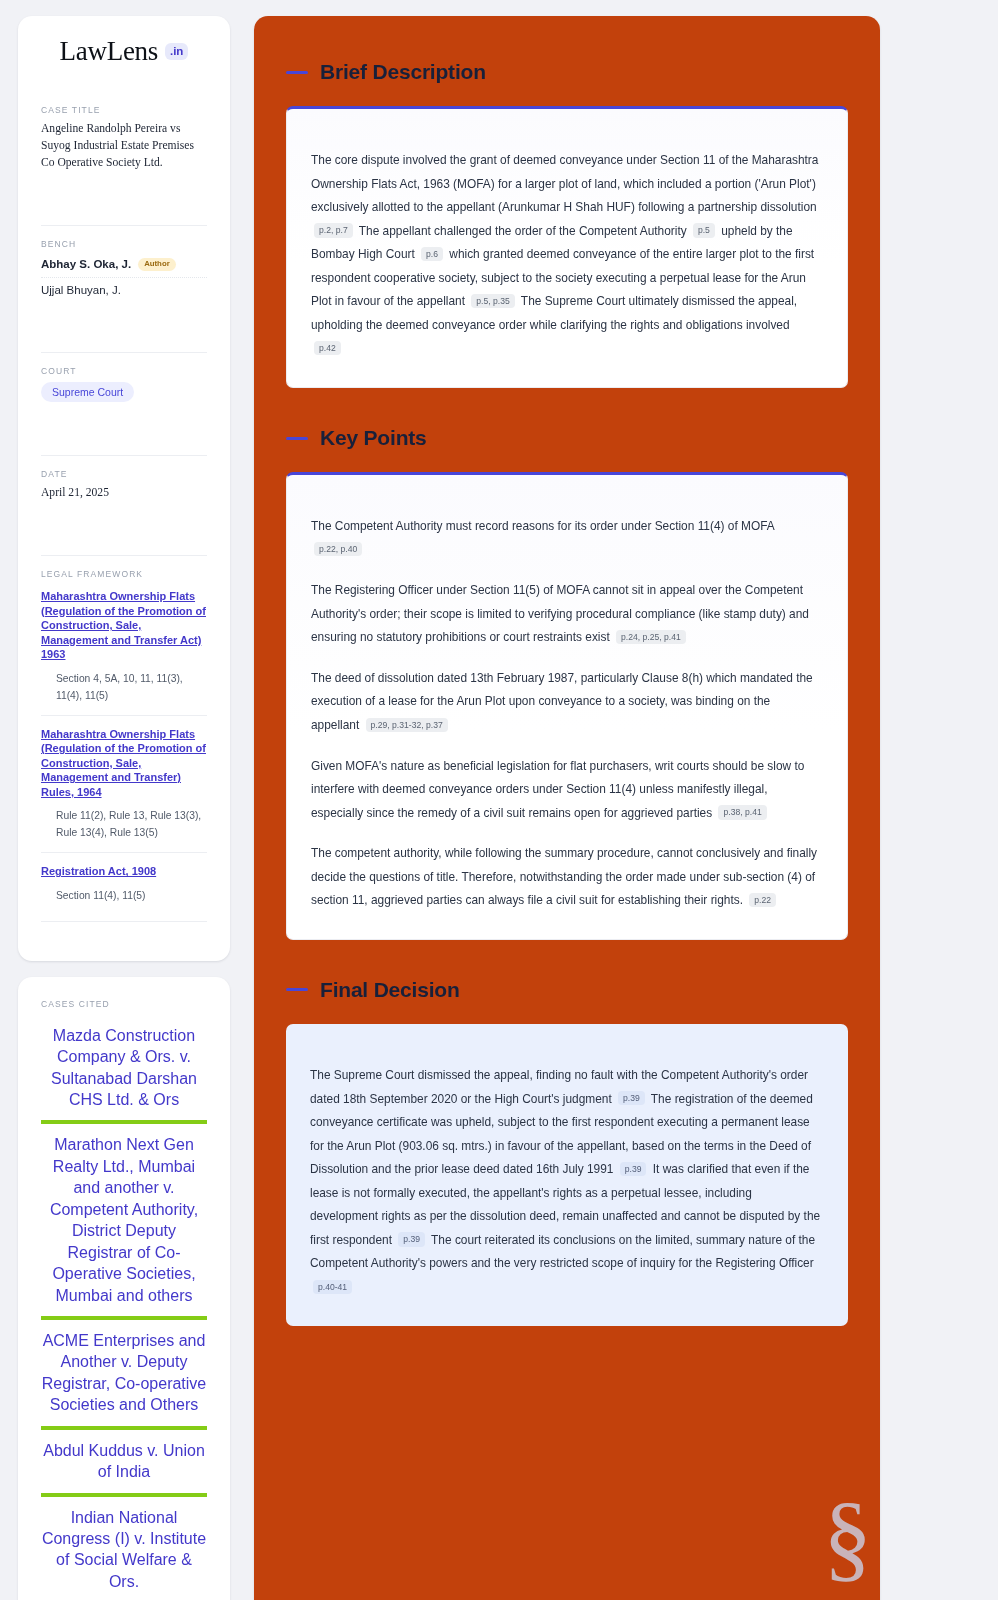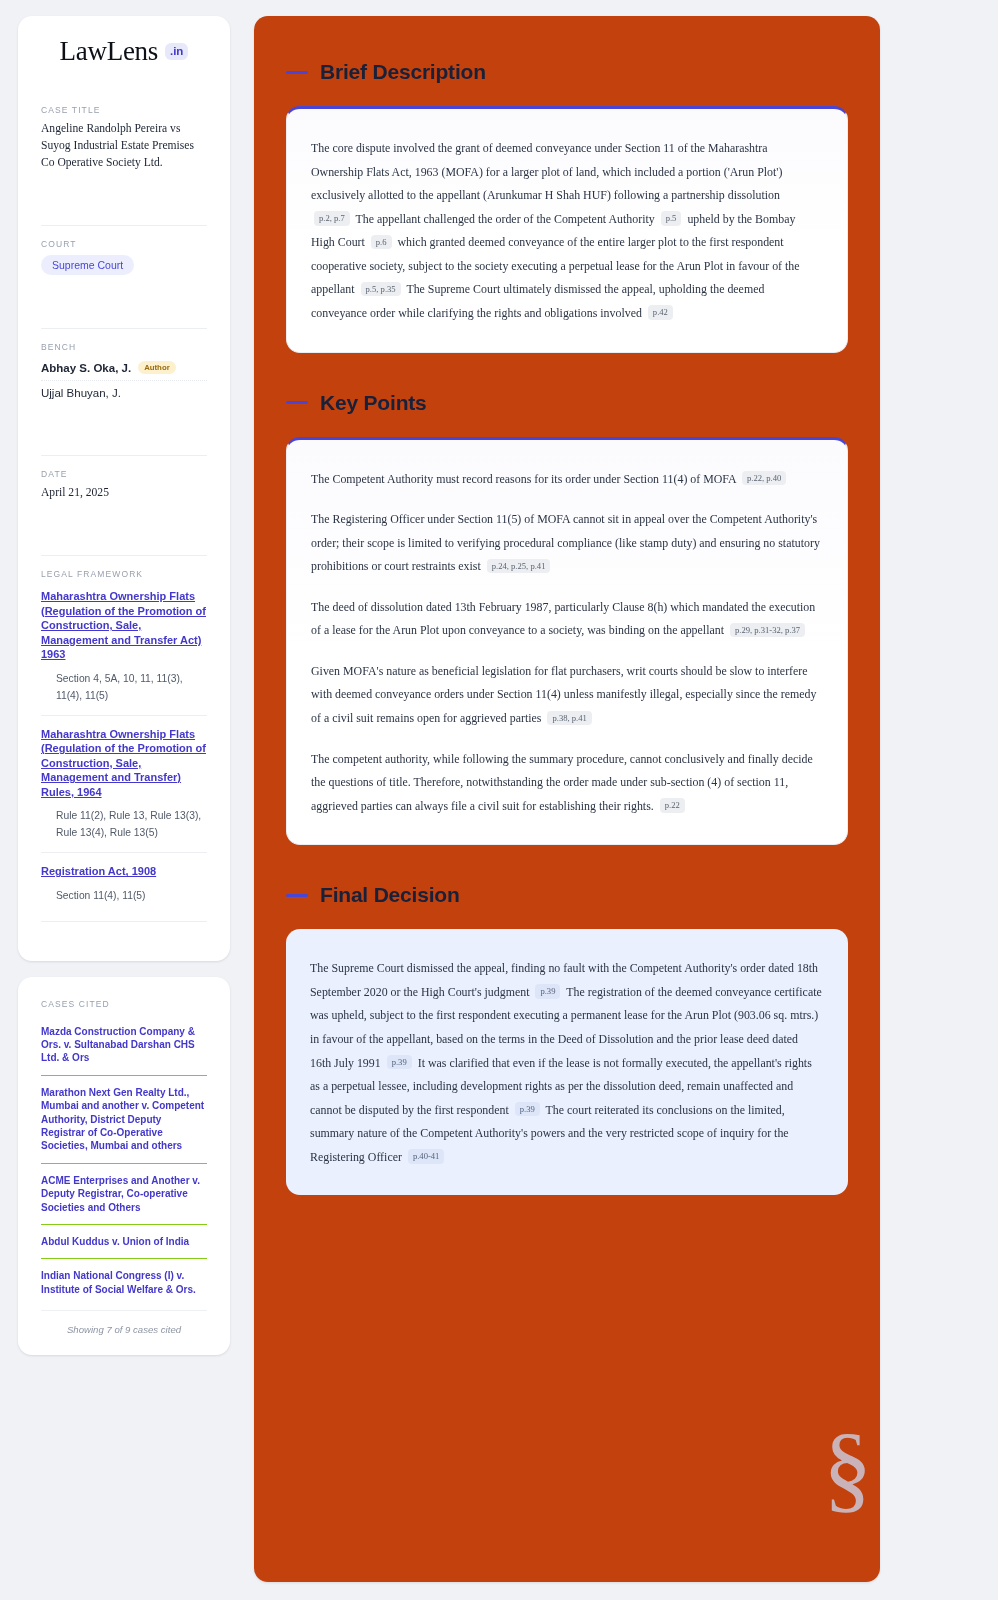--- a/index.html
+++ b/index.html
@@ -122,27 +122,28 @@
     font-size: 10.3px;
     line-height: 1.65;
     padding-left: 15px;
     margin-top: 9px;
   }
   .law-foot-rule { border-top: 1px solid #eceef2; margin-top: 16px; }
 
   .cases-card { padding: 22px 23px 20px 23px; }
   .case-item {
     color: #4338ca;
-    font-size: 10px;
-    font-weight: bold;
+    font-size: 16px;
+    font-weight: normal;
     line-height: 1.34;
     padding: 10px 0;
+    text-align: center;
   }
   .case-item:first-of-type { padding-top: 2px; }
-  .case-item + .case-item { border-top: 1px solid #84cc16; }
+  .case-item + .case-item { border-top: 4px solid #84cc16; }
   .cases-footer {
     border-top: 1px solid #eef0f4;
     margin-top: 4px;
     padding-top: 13px;
     text-align: center;
     font-size: 9.6px;
     font-style: italic;
     color: #8d95a3;
   }
 
@@ -174,23 +175,22 @@
     flex: 0 0 22px;
   }
   .section-title {
     font-size: 21px;
     font-weight: bold;
     color: #18203a;
     letter-spacing: -0.2px;
   }
 
   .panel {
-    border-radius: 14px;
-    padding: 28px 26px 26px 24px;
-    font-family: Liberation Serif, serif;
+    border-radius: 7px;
+    padding: 40px 26px 26px 24px;
   }
   .panel-outlined {
     border: 1px solid #ecedf2;
     border-top: 3px solid #4846d8;
     background: linear-gradient(180deg, #fbfbfe 0%, #ffffff 55%);
   }
   .panel-filled {
     background: #eaf0fd;
     border: none;
   }
@@ -243,33 +243,33 @@
         <span class="logo-text">LawLens</span>
         <span class="logo-tld">.in</span>
       </div>
 
       <div class="field">
         <div class="field-label">CASE TITLE</div>
         <div class="field-value">Angeline Randolph Pereira vs Suyog Industrial Estate Premises Co Operative Society Ltd.</div>
       </div>
 
       <div class="field">
-        <div class="field-label">COURT</div>
-        <span class="court-chip">Supreme Court</span>
-      </div>
-
-      <div class="field">
         <div class="field-label">BENCH</div>
         <div class="judge-row primary">
           <span>Abhay S. Oka, J.</span>
           <span class="author-chip">Author</span>
         </div>
         <div class="judge-row">
           <span>Ujjal Bhuyan, J.</span>
         </div>
+      </div>
+
+      <div class="field">
+        <div class="field-label">COURT</div>
+        <span class="court-chip">Supreme Court</span>
       </div>
 
       <div class="field">
         <div class="field-label">DATE</div>
         <div class="field-value">April 21, 2025</div>
       </div>
 
       <div class="field">
         <div class="field-label">LEGAL FRAMEWORK</div>
 

